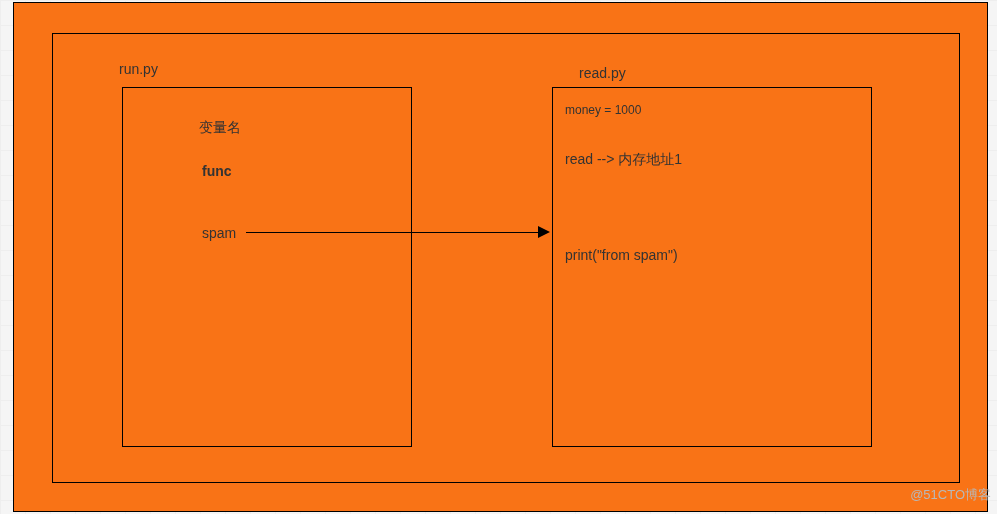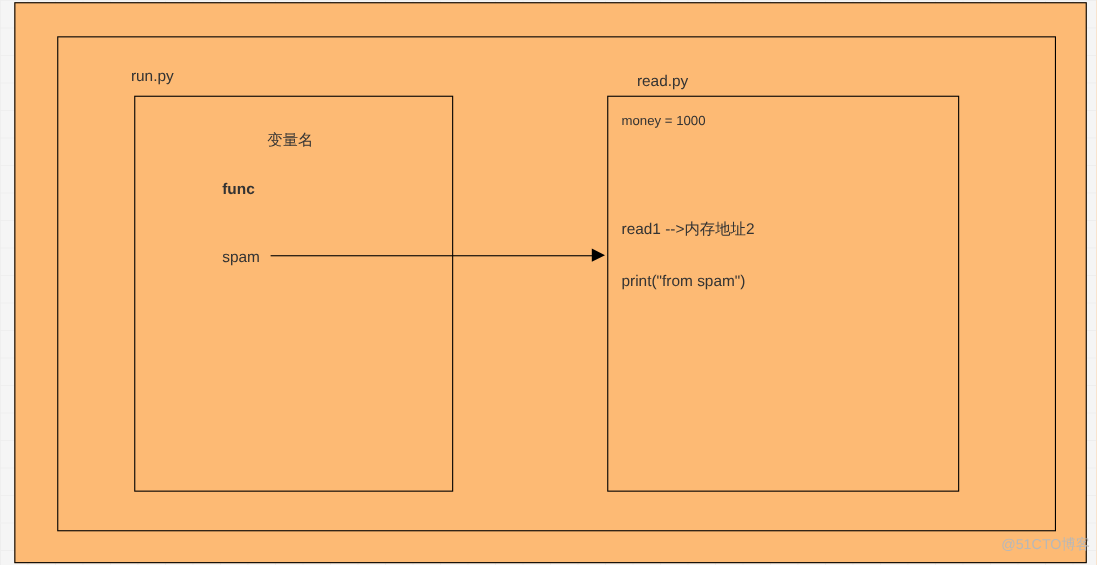--- a/index.html
+++ b/index.html
@@ -25,21 +25,21 @@
         linear-gradient(90deg, #e8e8e8 1px, transparent 1px);
       background-size: 25px 25px;
       opacity: 0.5;
     }
     .canvas {
       position: absolute;
       top: 2px;
       left: 13px;
       width: 975px;
       height: 510px;
-      background: #fdba74;
+      background: #f97316;
       border: 1px solid #000;
     }
     .outer-frame {
       position: absolute;
       top: 30px;
       left: 38px;
       width: 908px;
       height: 450px;
       border: 1px solid #000;
     }
@@ -72,21 +72,20 @@
       width: 320px;
       height: 360px;
       border: 1px solid #000;
     }
     .txt-varname {
       position: absolute;
       top: 116px;
       left: 185px;
       font-size: 14px;
       color: #333;
-      margin-left: 44px;
     }
     .txt-func {
       position: absolute;
       top: 160px;
       left: 188px;
       font-size: 14px;
       color: #333;
       font-weight: bold;
     }
     .txt-spam {
@@ -161,20 +160,20 @@
   <div class="label-spam-file">read.py</div>
 
   <div class="box-left"></div>
   <div class="box-right"></div>
 
   <div class="txt-varname">变量名</div>
   <div class="txt-func">func</div>
   <div class="txt-spam">spam</div>
 
   <div class="txt-money">money = 1000</div>
-  <div class="txt-read2">read1 --&gt;内存地址2</div>
+  <div class="txt-read1">read --&gt; 内存地址1</div>
   <div class="txt-print">print("from spam")</div>
 
   <div class="arrow-line"></div>
   <div class="arrow-head"></div>
 </div>
 
 <div class="watermark">@51CTO博客</div>
 
 </body></html>

